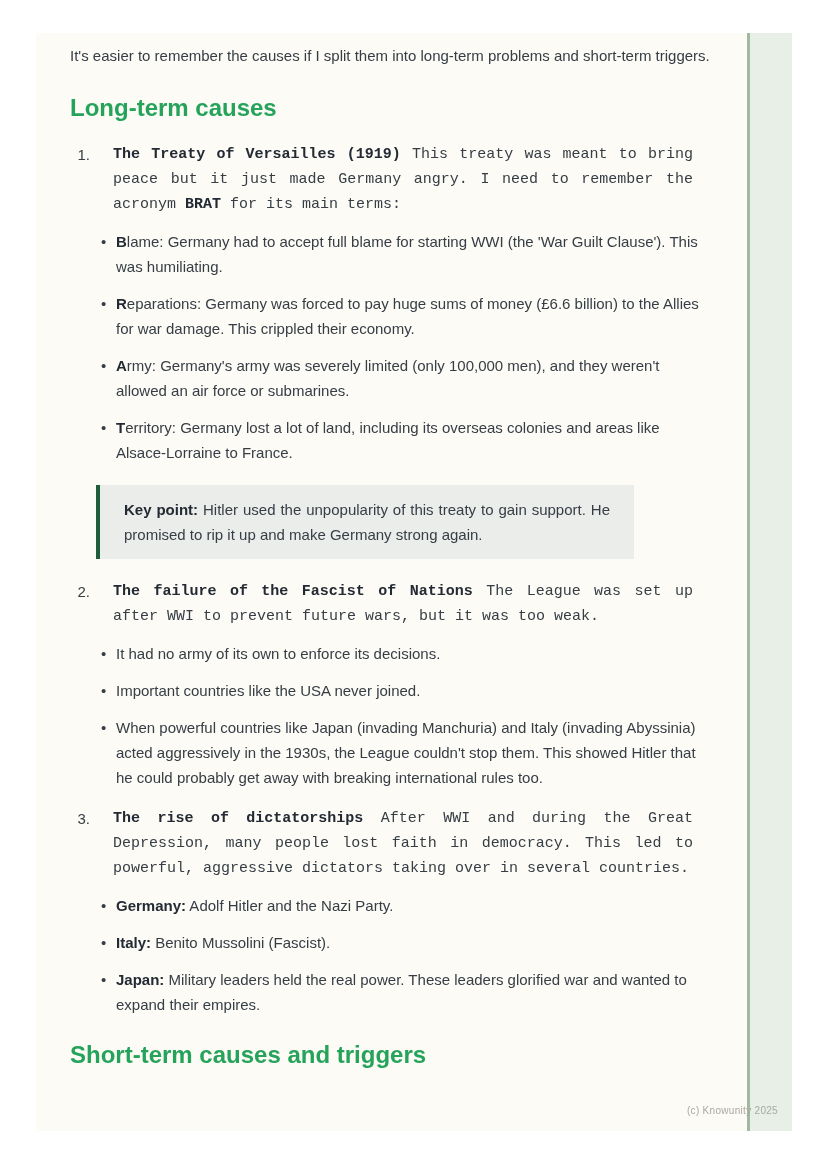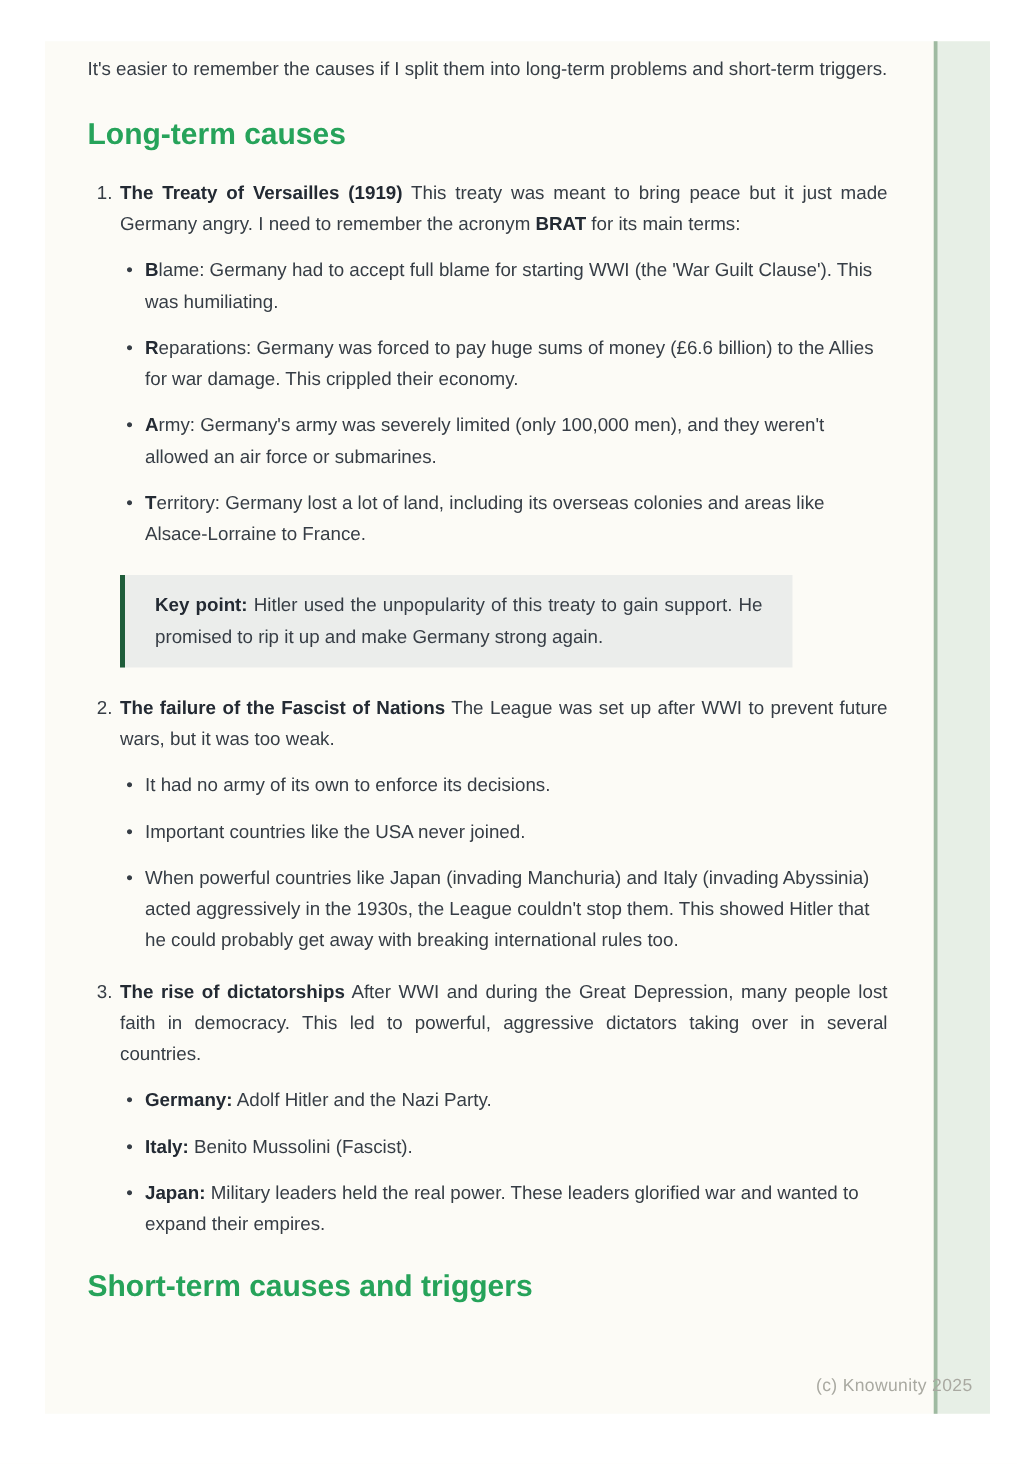--- a/index.html
+++ b/index.html
@@ -54,38 +54,38 @@
   }
   h2.first { margin-top: 26px; }
   h2.last { margin-top: 24px; margin-bottom: 0; }
   ol.num-list { list-style: none; margin: 0; padding: 0; }
   ol.num-list > li { position: relative; padding-left: 26px; margin-bottom: 16px; }
   ol.num-list > li:last-child { margin-bottom: 0; }
   .num-marker {
     position: absolute; left: 0; top: 0;
     width: 20px; text-align: right;
   }
-  .li-para { margin: 0 0 12px; text-align: justify; }
+  .li-para { margin: 0 17px 12px; text-align: justify; font-family: Liberation Mono, monospace; }
   ul.sub-list { list-style: none; margin: 12px 0 16px; padding: 0; }
   ul.sub-list > li { position: relative; padding-left: 20px; margin-bottom: 12px; }
   ul.sub-list > li:last-child { margin-bottom: 0; }
   .bullet-marker { position: absolute; left: 5px; top: 0; }
   .sub-text { margin: 0; }
   .callout {
     background: var(--callout-bg);
     border-left: 4px solid var(--callout-border);
     padding: 12px 24px;
     margin: 20px 76px 20px 0;
   }
   .callout p { margin: 0; text-align: justify; }
   .watermark {
     position: absolute;
     right: 14px; bottom: 15px;
     z-index: 2;
-    font-size: 14px;
+    font-size: 10px;
     letter-spacing: 0.3px;
     color: var(--watermark);
   }
 </style>
 </head>
 <body>
 
 <div class="page">
   <div class="edge-strip"></div>
 

